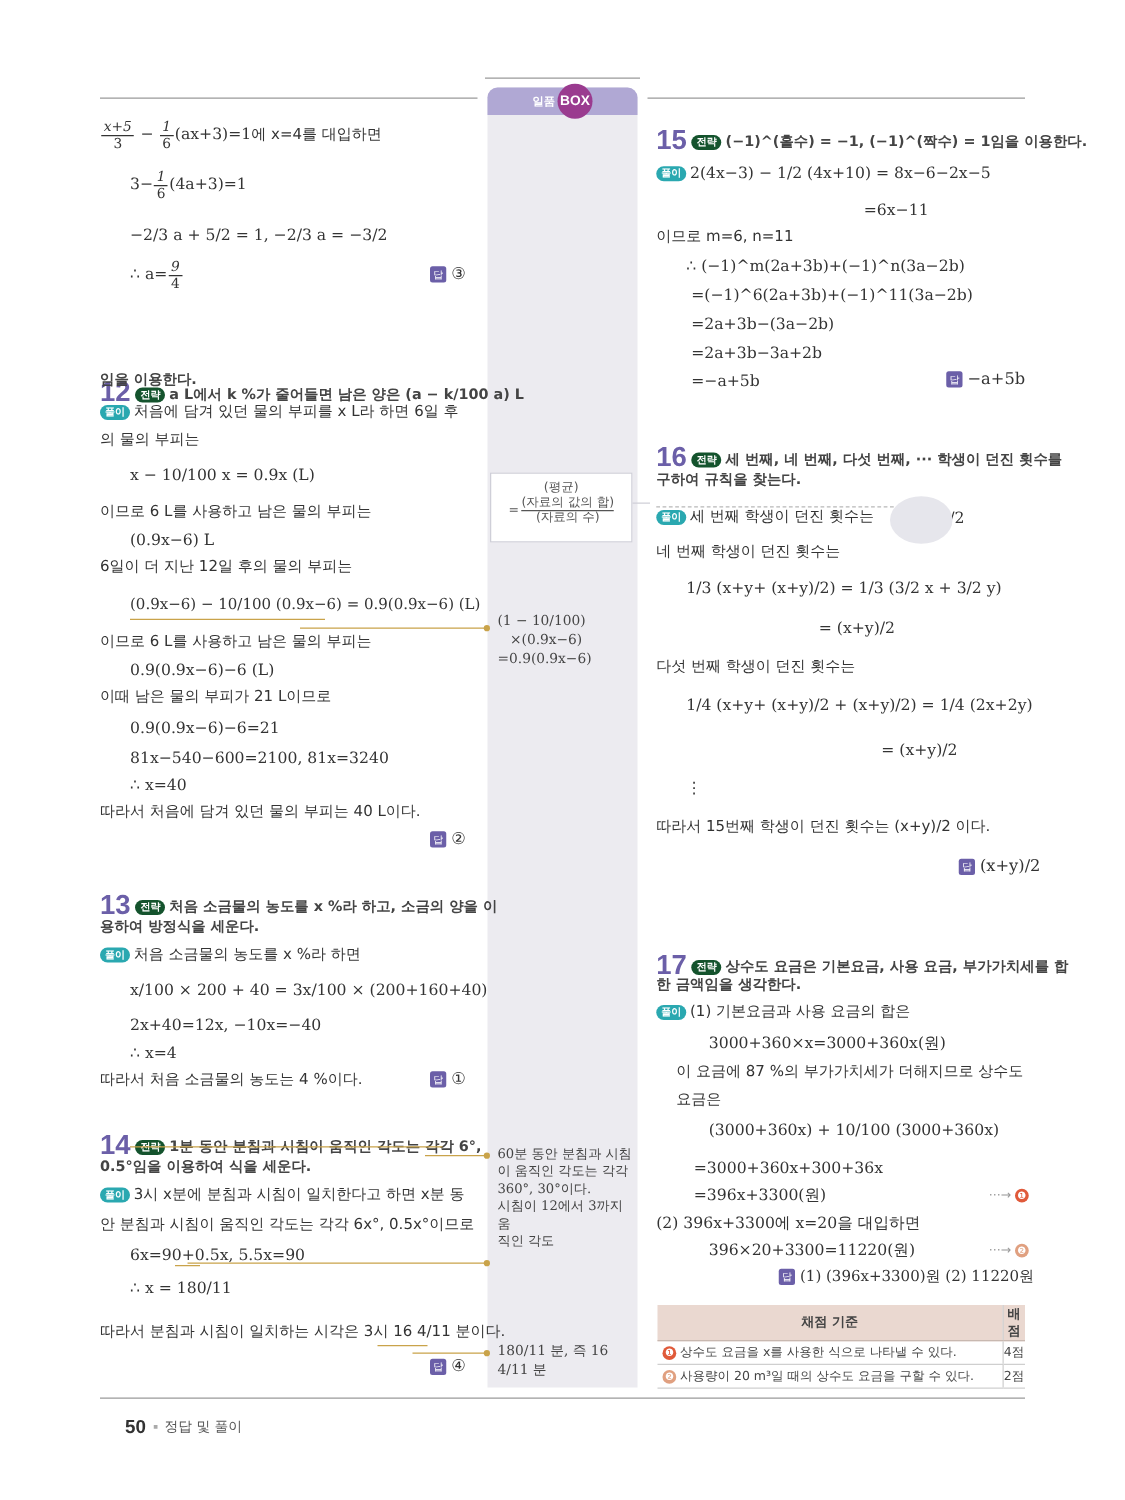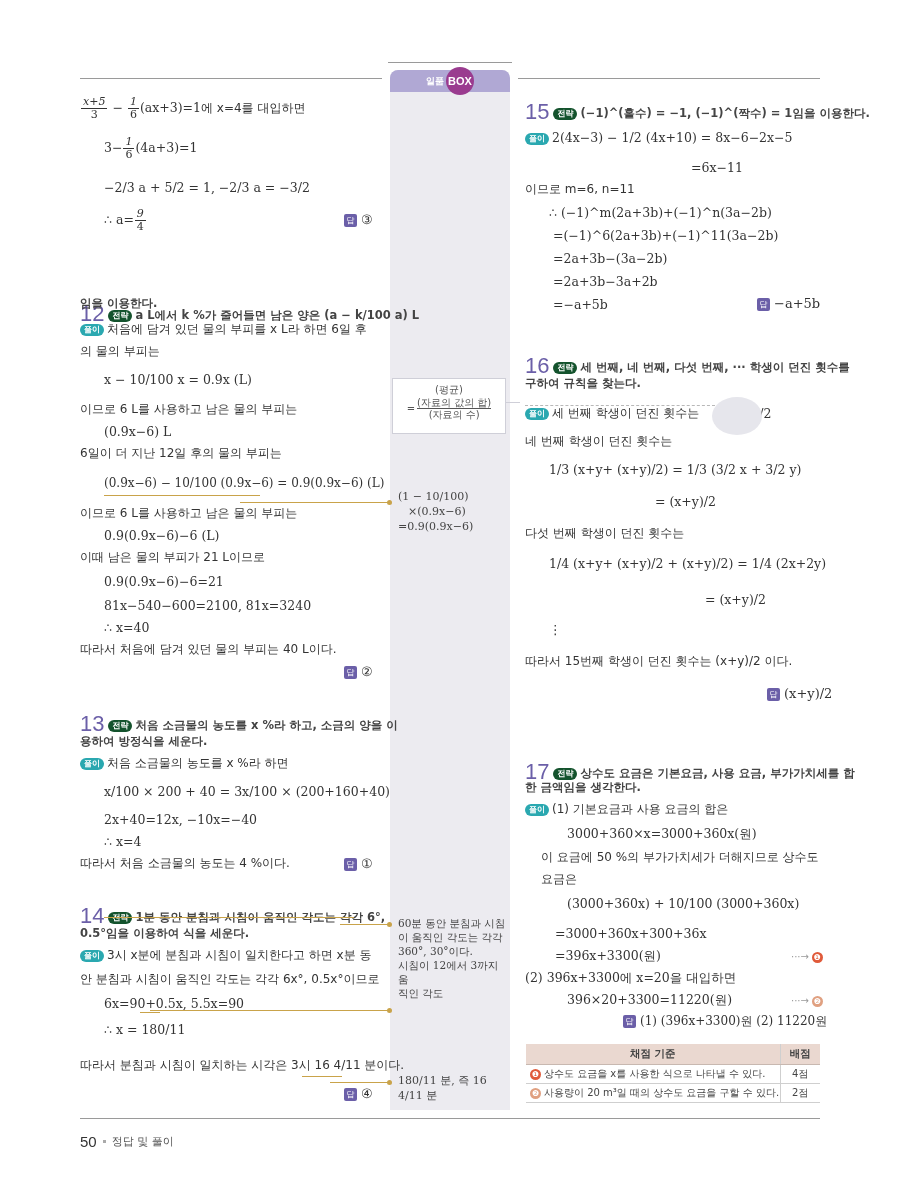--- a/index.html
+++ b/index.html
@@ -18,21 +18,21 @@
 
   .col { position: absolute; font-family: "DejaVu Serif", "Liberation Serif", serif; font-size: 12.5px; line-height: 1.3; color: #333; }
   .col.left { left: 80px; width: 300px; }
   .col.right { left: 525px; width: 300px; }
 
   .line { position: absolute; white-space: nowrap; }
   .indent { padding-left: 24px; }
   .ko { font-family: "DejaVu Sans", "Liberation Sans", sans-serif; font-size: 12px; }
   .hint { font-family: "DejaVu Sans", "Liberation Sans", sans-serif; font-size: 11.5px; font-weight: bold; color: #444; }
 
-  .qnum { font-family: "Liberation Sans", sans-serif; font-size: 22px; font-weight: normal; color: #6b5fa8; margin-right: 4px; vertical-align: -2px; }
+  .qnum { font-family: "Liberation Sans", sans-serif; font-size: 22px; font-weight: bold; color: #6b5fa8; margin-right: 4px; vertical-align: -2px; }
   .tag { display: inline-block; font-family: "DejaVu Sans", sans-serif; font-size: 8px; font-weight: bold; color: #fff; border-radius: 6px; padding: 1px 4px; vertical-align: 1px; margin-right: 3px; }
   .tag.strategy { background: #14532d; }
   .tag.sol { background: #2aa8b0; }
   .ans { position: absolute; white-space: nowrap; font-size: 13px; }
   .ans-icon { display: inline-block; width: 13px; height: 13px; background: #6b5fa8; color: #fff; font-size: 8px; text-align: center; line-height: 13px; border-radius: 2px; margin-right: 4px; vertical-align: 1px; font-family: "DejaVu Sans", sans-serif; }
 
   .frac { display: inline-block; vertical-align: middle; text-align: center; font-size: 11px; line-height: 1.05; margin: 0 1px; }
   .frac .n { display: block; border-bottom: 1px solid #333; padding: 0 2px; font-style: italic; }
   .frac .d { display: block; padding: 0 2px; }
 
@@ -48,25 +48,25 @@
 
   .divider-dash { position: absolute; left: 525px; top: 405px; width: 190px; border-top: 1px dashed #b8b8b8; }
   .bubble { position: absolute; left: 712px; top: 397px; width: 50px; height: 38px; background: #e6e6ec; border-radius: 50%; }
 
   .step-mark { position: absolute; font-size: 10px; color: #999; font-family: "DejaVu Sans", sans-serif; }
   .step-num { display: inline-block; width: 11px; height: 11px; border-radius: 50%; background: #e05a3a; color: #fff; font-size: 8px; text-align: center; line-height: 11px; margin-left: 3px; }
 
   .score-table { position: absolute; left: 526px; top: 1044px; width: 294px; border-collapse: collapse; font-family: "DejaVu Sans", sans-serif; font-size: 10px; color: #444; }
   .score-table th { background: #ead8d0; font-weight: bold; height: 20px; font-size: 10.5px; border-bottom: 1px solid #c8b8b0; }
   .score-table td { height: 19px; border-bottom: 1px solid #cfcfcf; padding-left: 4px; }
-  .score-table td.pt, .score-table th.pt { text-align: center; border-left: 1px solid #cfcfcf; width: 40px; padding-left: 0; }
+  .score-table td.pt, .score-table th.pt { text-align: center; border-left: 1px solid #cfcfcf; width: 18px; padding-left: 0; }
 
   .bottom-rule { position: absolute; left: 80px; top: 1118px; width: 740px; height: 1px; background: #9a9a9a; }
   .footer { position: absolute; left: 80px; top: 1133px; font-family: "Liberation Sans", sans-serif; display: flex; align-items: center; gap: 6px; }
-  .footer .pg { font-size: 15px; font-weight: normal; color: #333; }
+  .footer .pg { font-size: 15px; font-weight: bold; color: #333; margin-left: 20px; }
   .footer .bul { width: 3px; height: 3px; background: #aaa; display: inline-block; }
   .footer .sec { font-family: "DejaVu Sans", sans-serif; font-size: 11px; color: #555; }
 </style>
 </head>
 <body>
 
 <div class="top-rule left"></div>
 <div class="top-rule right"></div>
 <div class="tab-top"></div>
 
@@ -228,21 +228,21 @@
   </div>
 
   <div class="line" style="top:758px;">
     <span class="qnum">17</span><span class="tag strategy">전략</span><span class="hint">상수도 요금은 기본요금, 사용 요금, 부가가치세를 합</span>
   </div>
   <div class="line hint" style="top:780px;">한 금액임을 생각한다.</div>
   <div class="line ko" style="top:802px;">
     <span class="tag sol">풀이</span><span>(1) 기본요금과 사용 요금의 합은</span>
   </div>
   <div class="line" style="top:826px; left:42px;">3000+360×x=3000+360x(원)</div>
-  <div class="line ko" style="top:850px; left:16px;">이 요금에 50 %의 부가가치세가 더해지므로 상수도</div>
+  <div class="line ko" style="top:850px; left:16px;">이 요금에 87 %의 부가가치세가 더해지므로 상수도</div>
   <div class="line ko" style="top:872px; left:16px;">요금은</div>
   <div class="line" style="top:896px; left:42px;">(3000+360x) + 10/100 (3000+360x)</div>
   <div class="line" style="top:926px; left:30px;">=3000+360x+300+36x</div>
   <div class="line" style="top:948px; left:30px;">=396x+3300(원)</div>
   <div class="step-mark" style="top:950px; left:266px;">···→<span class="step-num">❶</span></div>
   <div class="line" style="top:970px;">(2) 396x+3300에 x=20을 대입하면</div>
   <div class="line" style="top:992px; left:42px;">396×20+3300=11220(원)</div>
   <div class="step-mark" style="top:994px; left:266px;">···→<span class="step-num" style="background:#e0a080;">❷</span></div>
   <div class="ans" style="top:1014px; left:98px; font-size:12px;">
     <span class="ans-icon">답</span><span>(1) (396x+3300)원   (2) 11220원</span>

